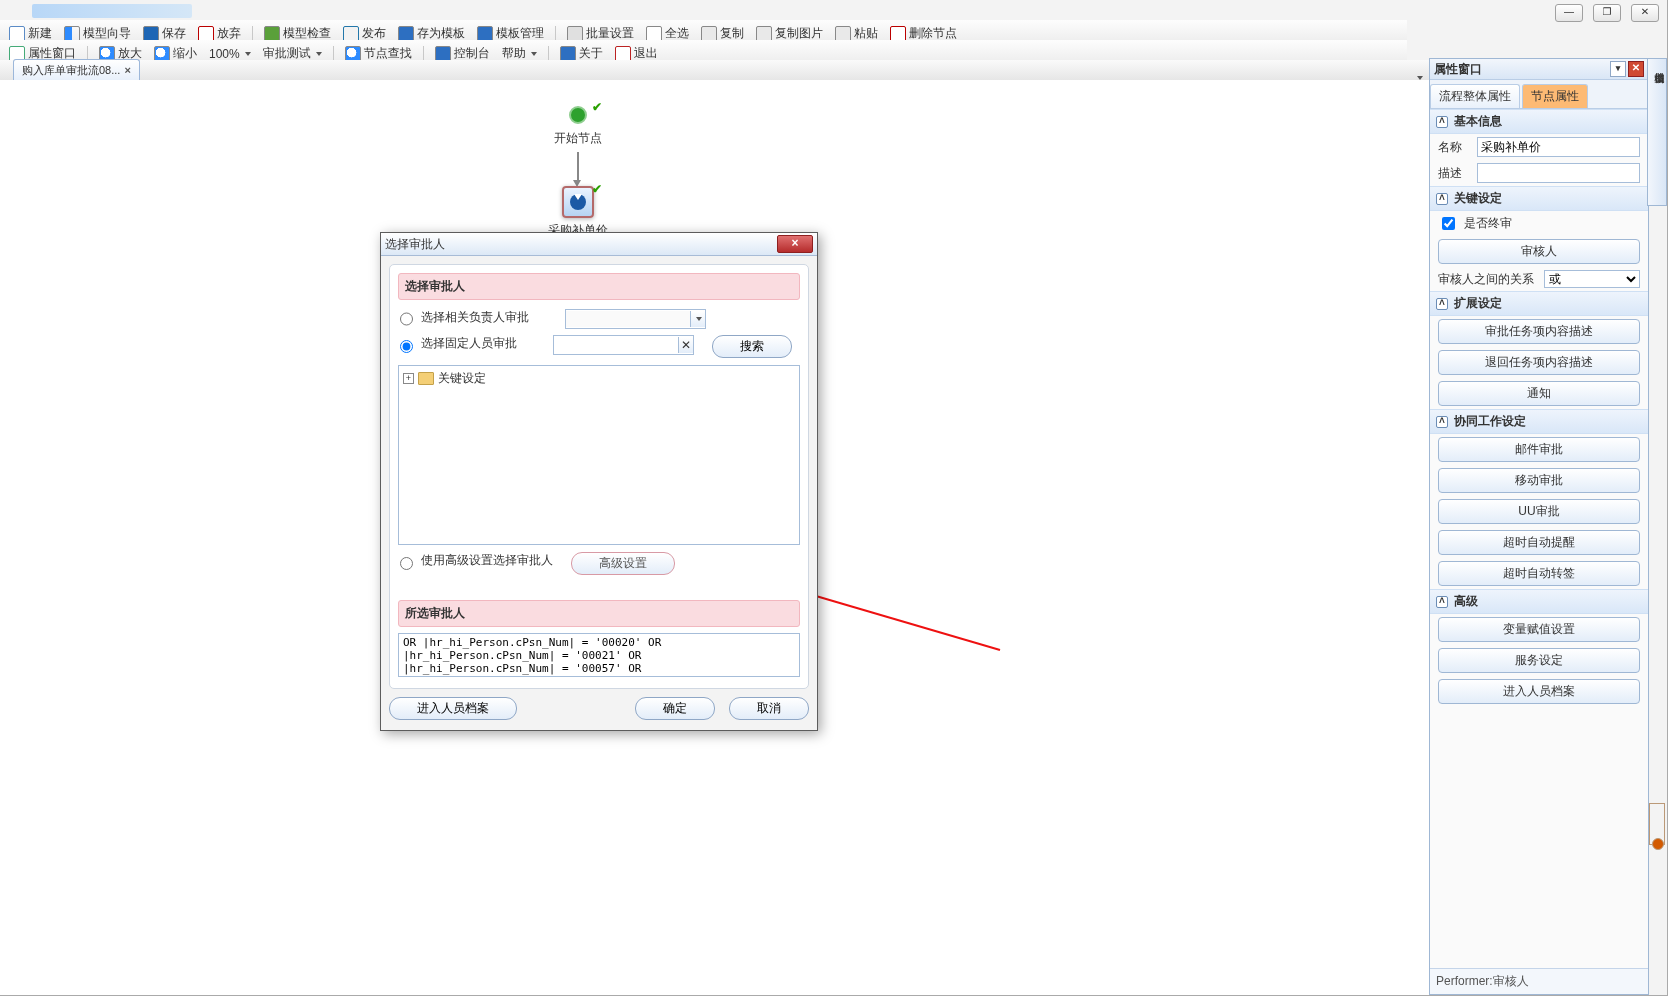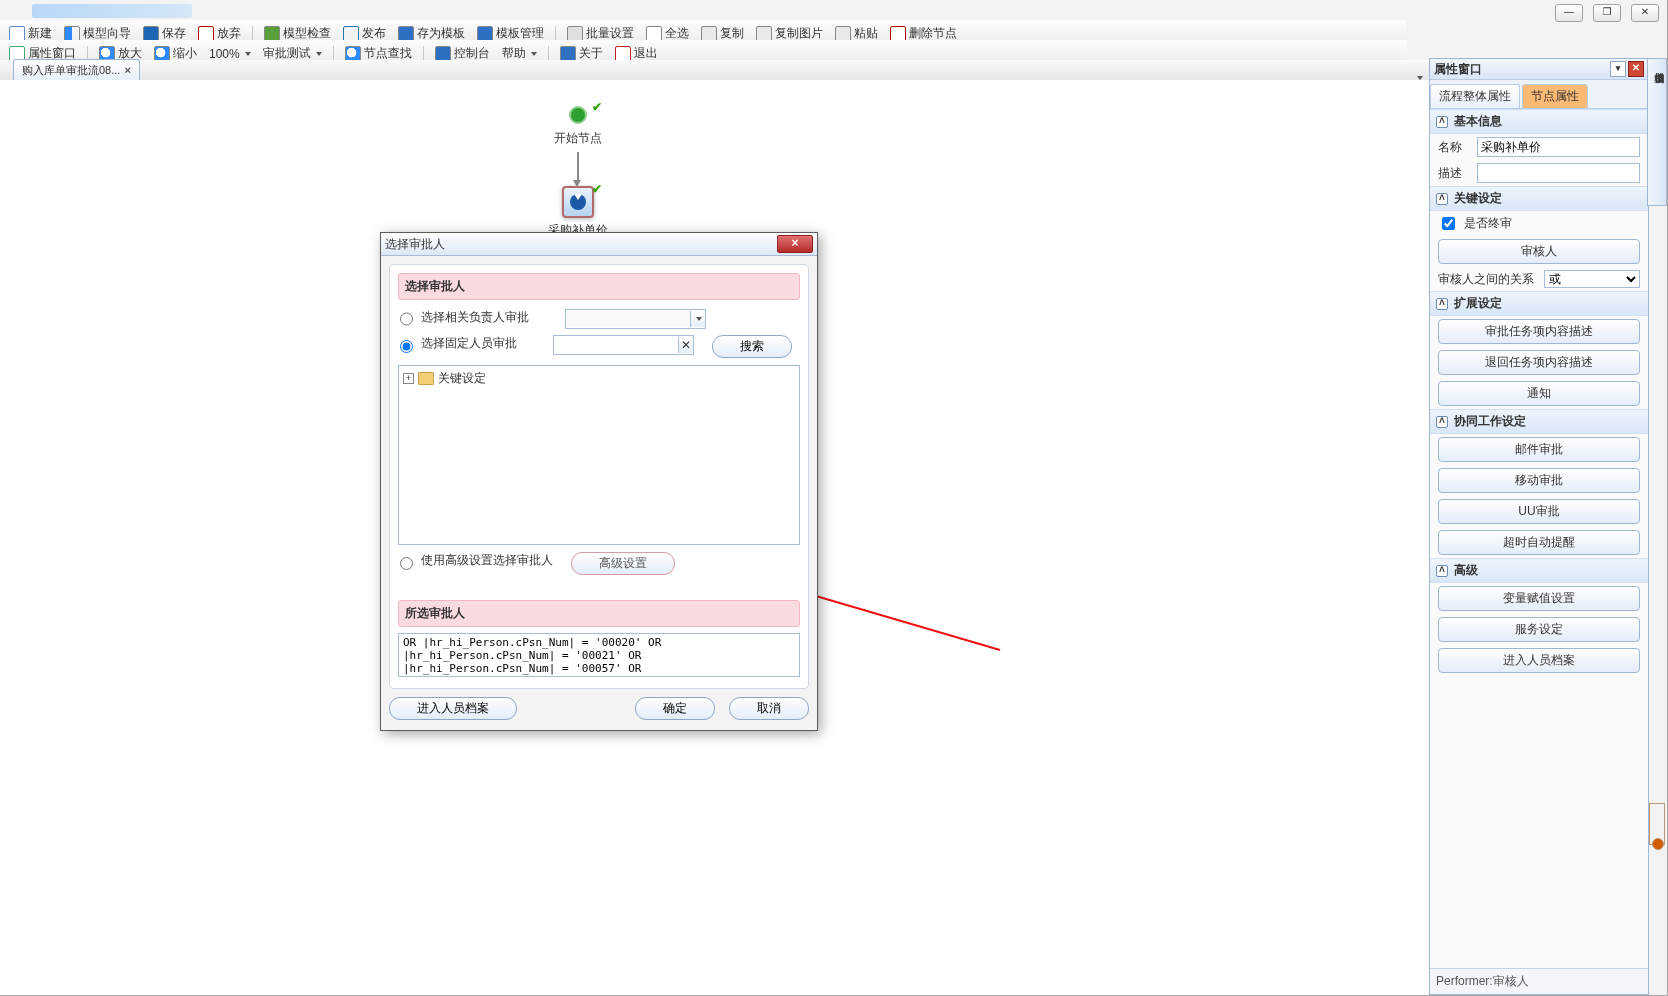--- a/index.html
+++ b/index.html
@@ -375,20 +375,23 @@
           </div>
         <div class="prrow">
             <span class="pbtn">移动审批</span>
           </div>
         <div class="prrow">
             <span class="pbtn">UU审批</span>
           </div>
         <div class="prrow">
             <span class="pbtn">超时自动提醒</span>
           </div>
+        <div class="prrow">
+            <span class="pbtn">超时自动转签</span>
+          </div>
 
         <div class="prgroup">
             <span class="exp">˄</span>
             <span>高级</span>
           </div>
         <div class="prrow">
             <span class="pbtn">变量赋值设置</span>
           </div>
         <div class="prrow">
             <span class="pbtn">服务设定</span>

